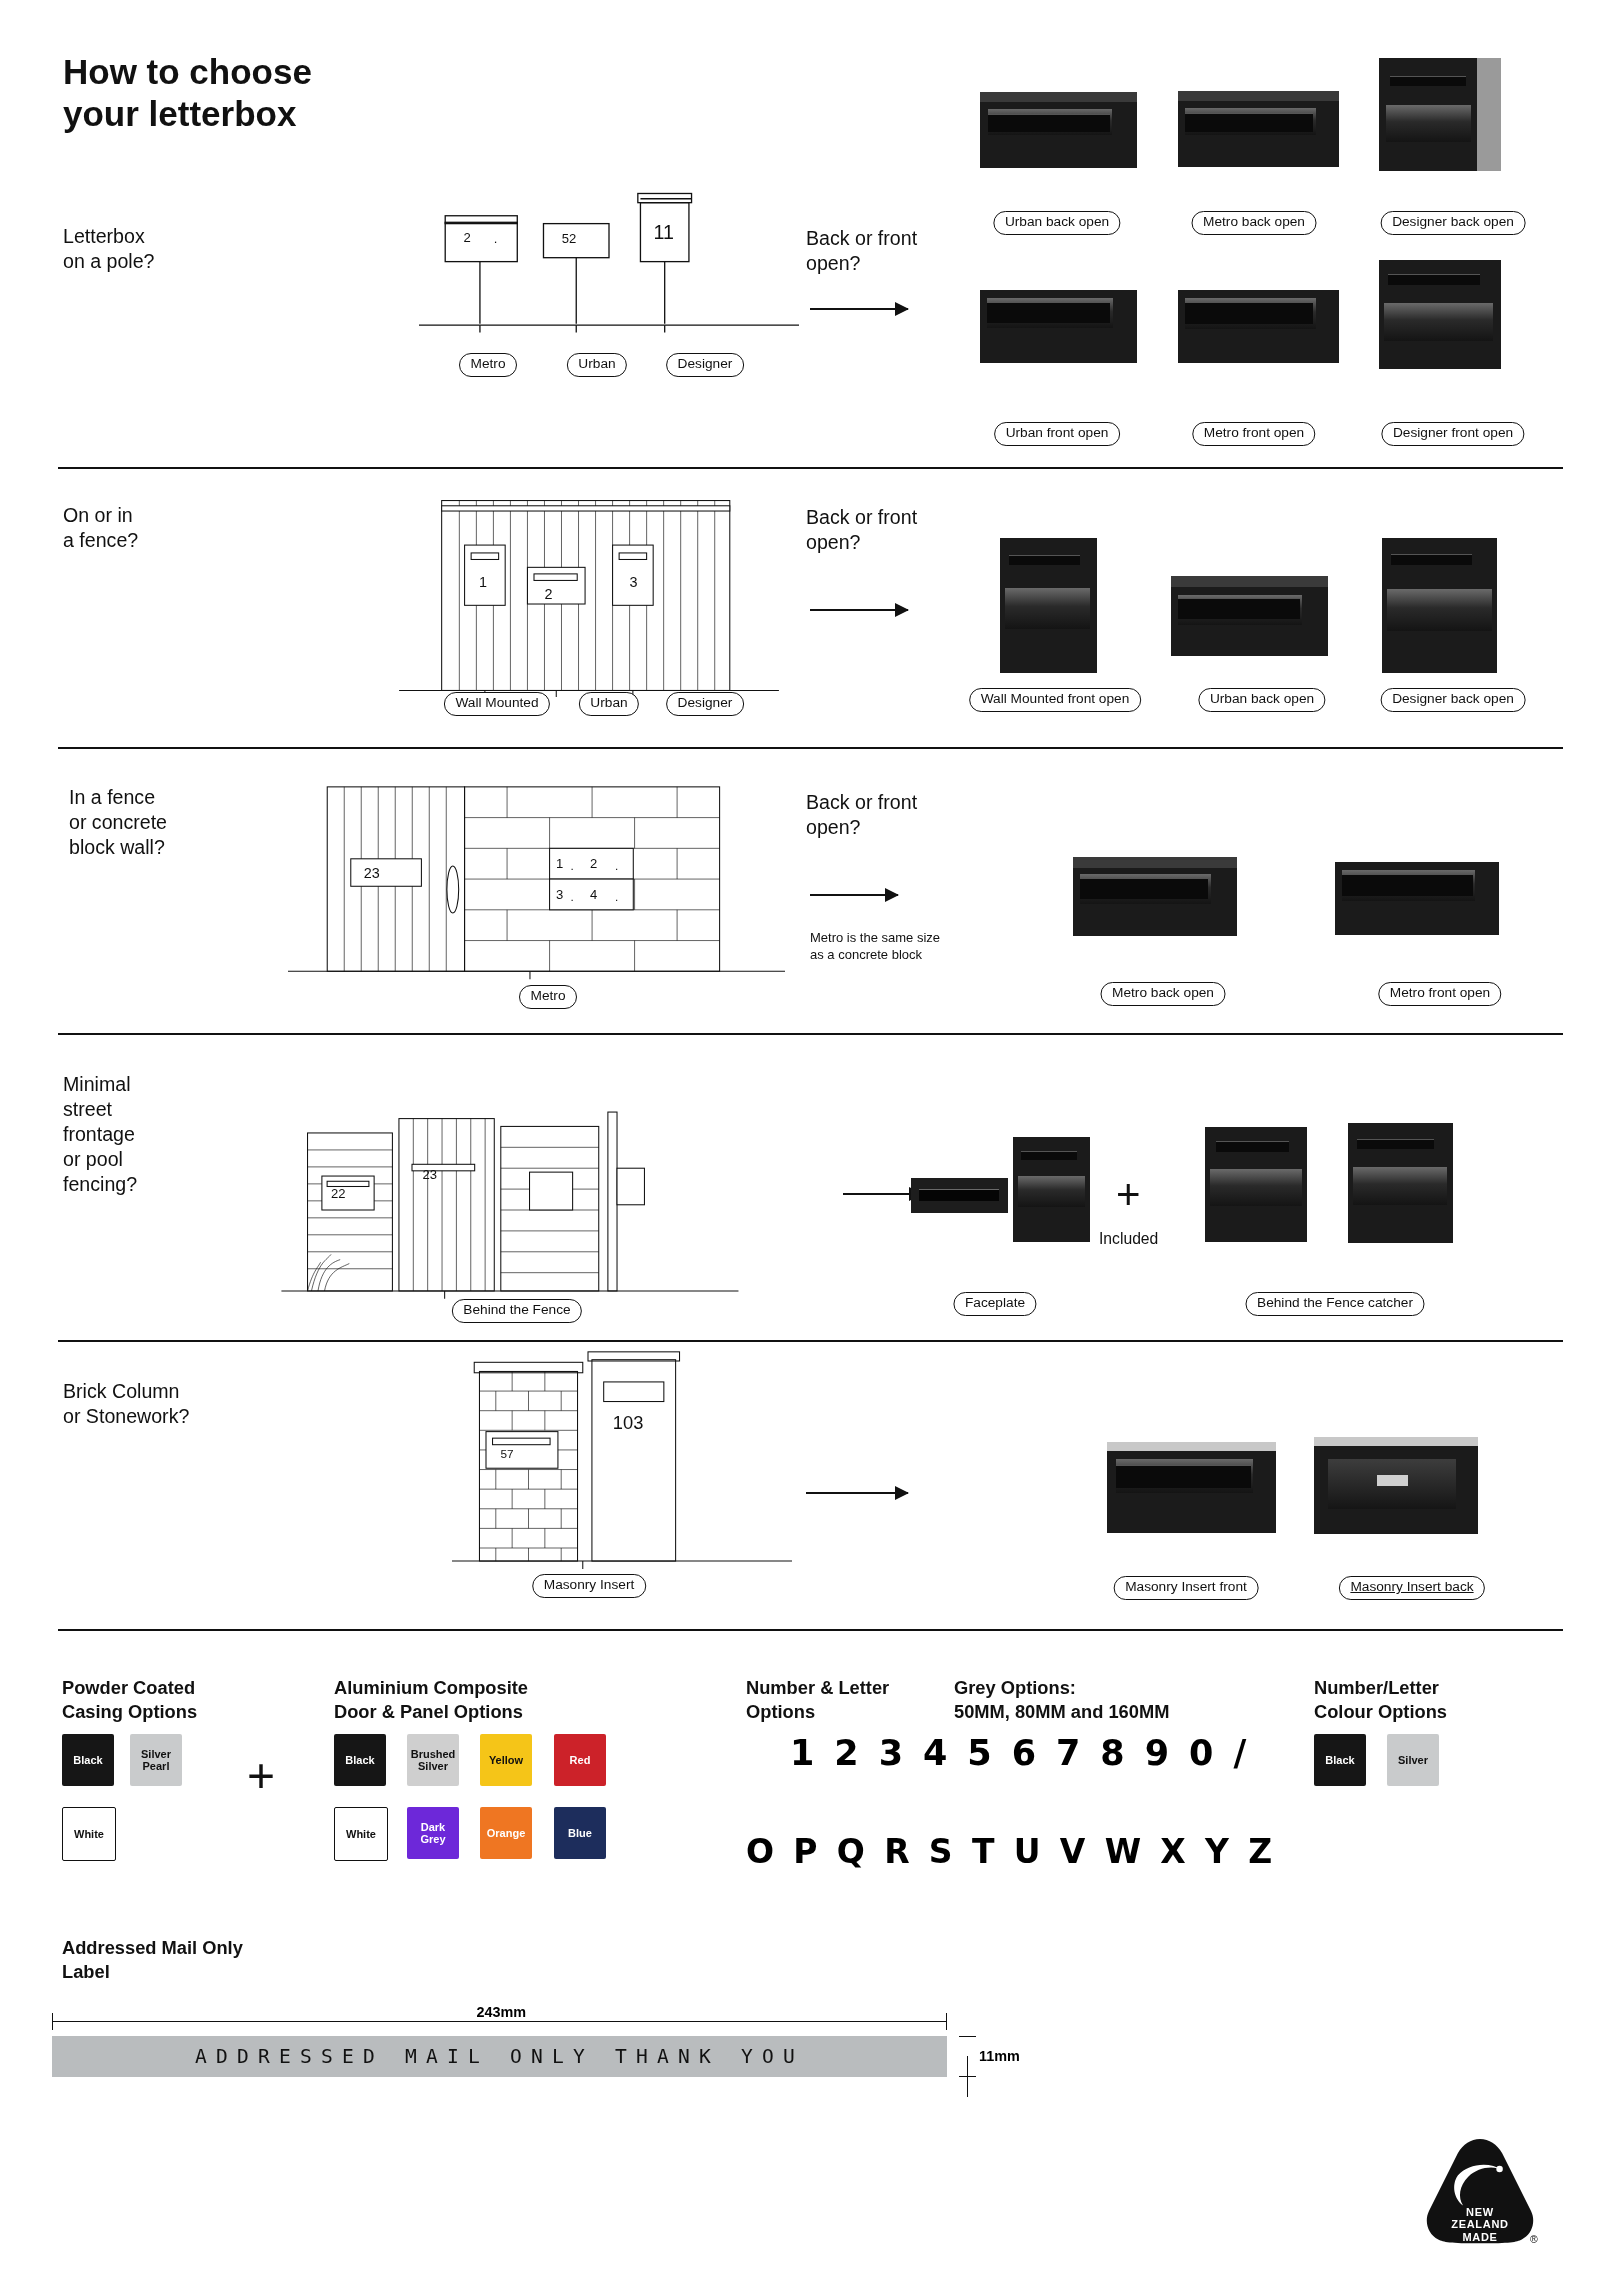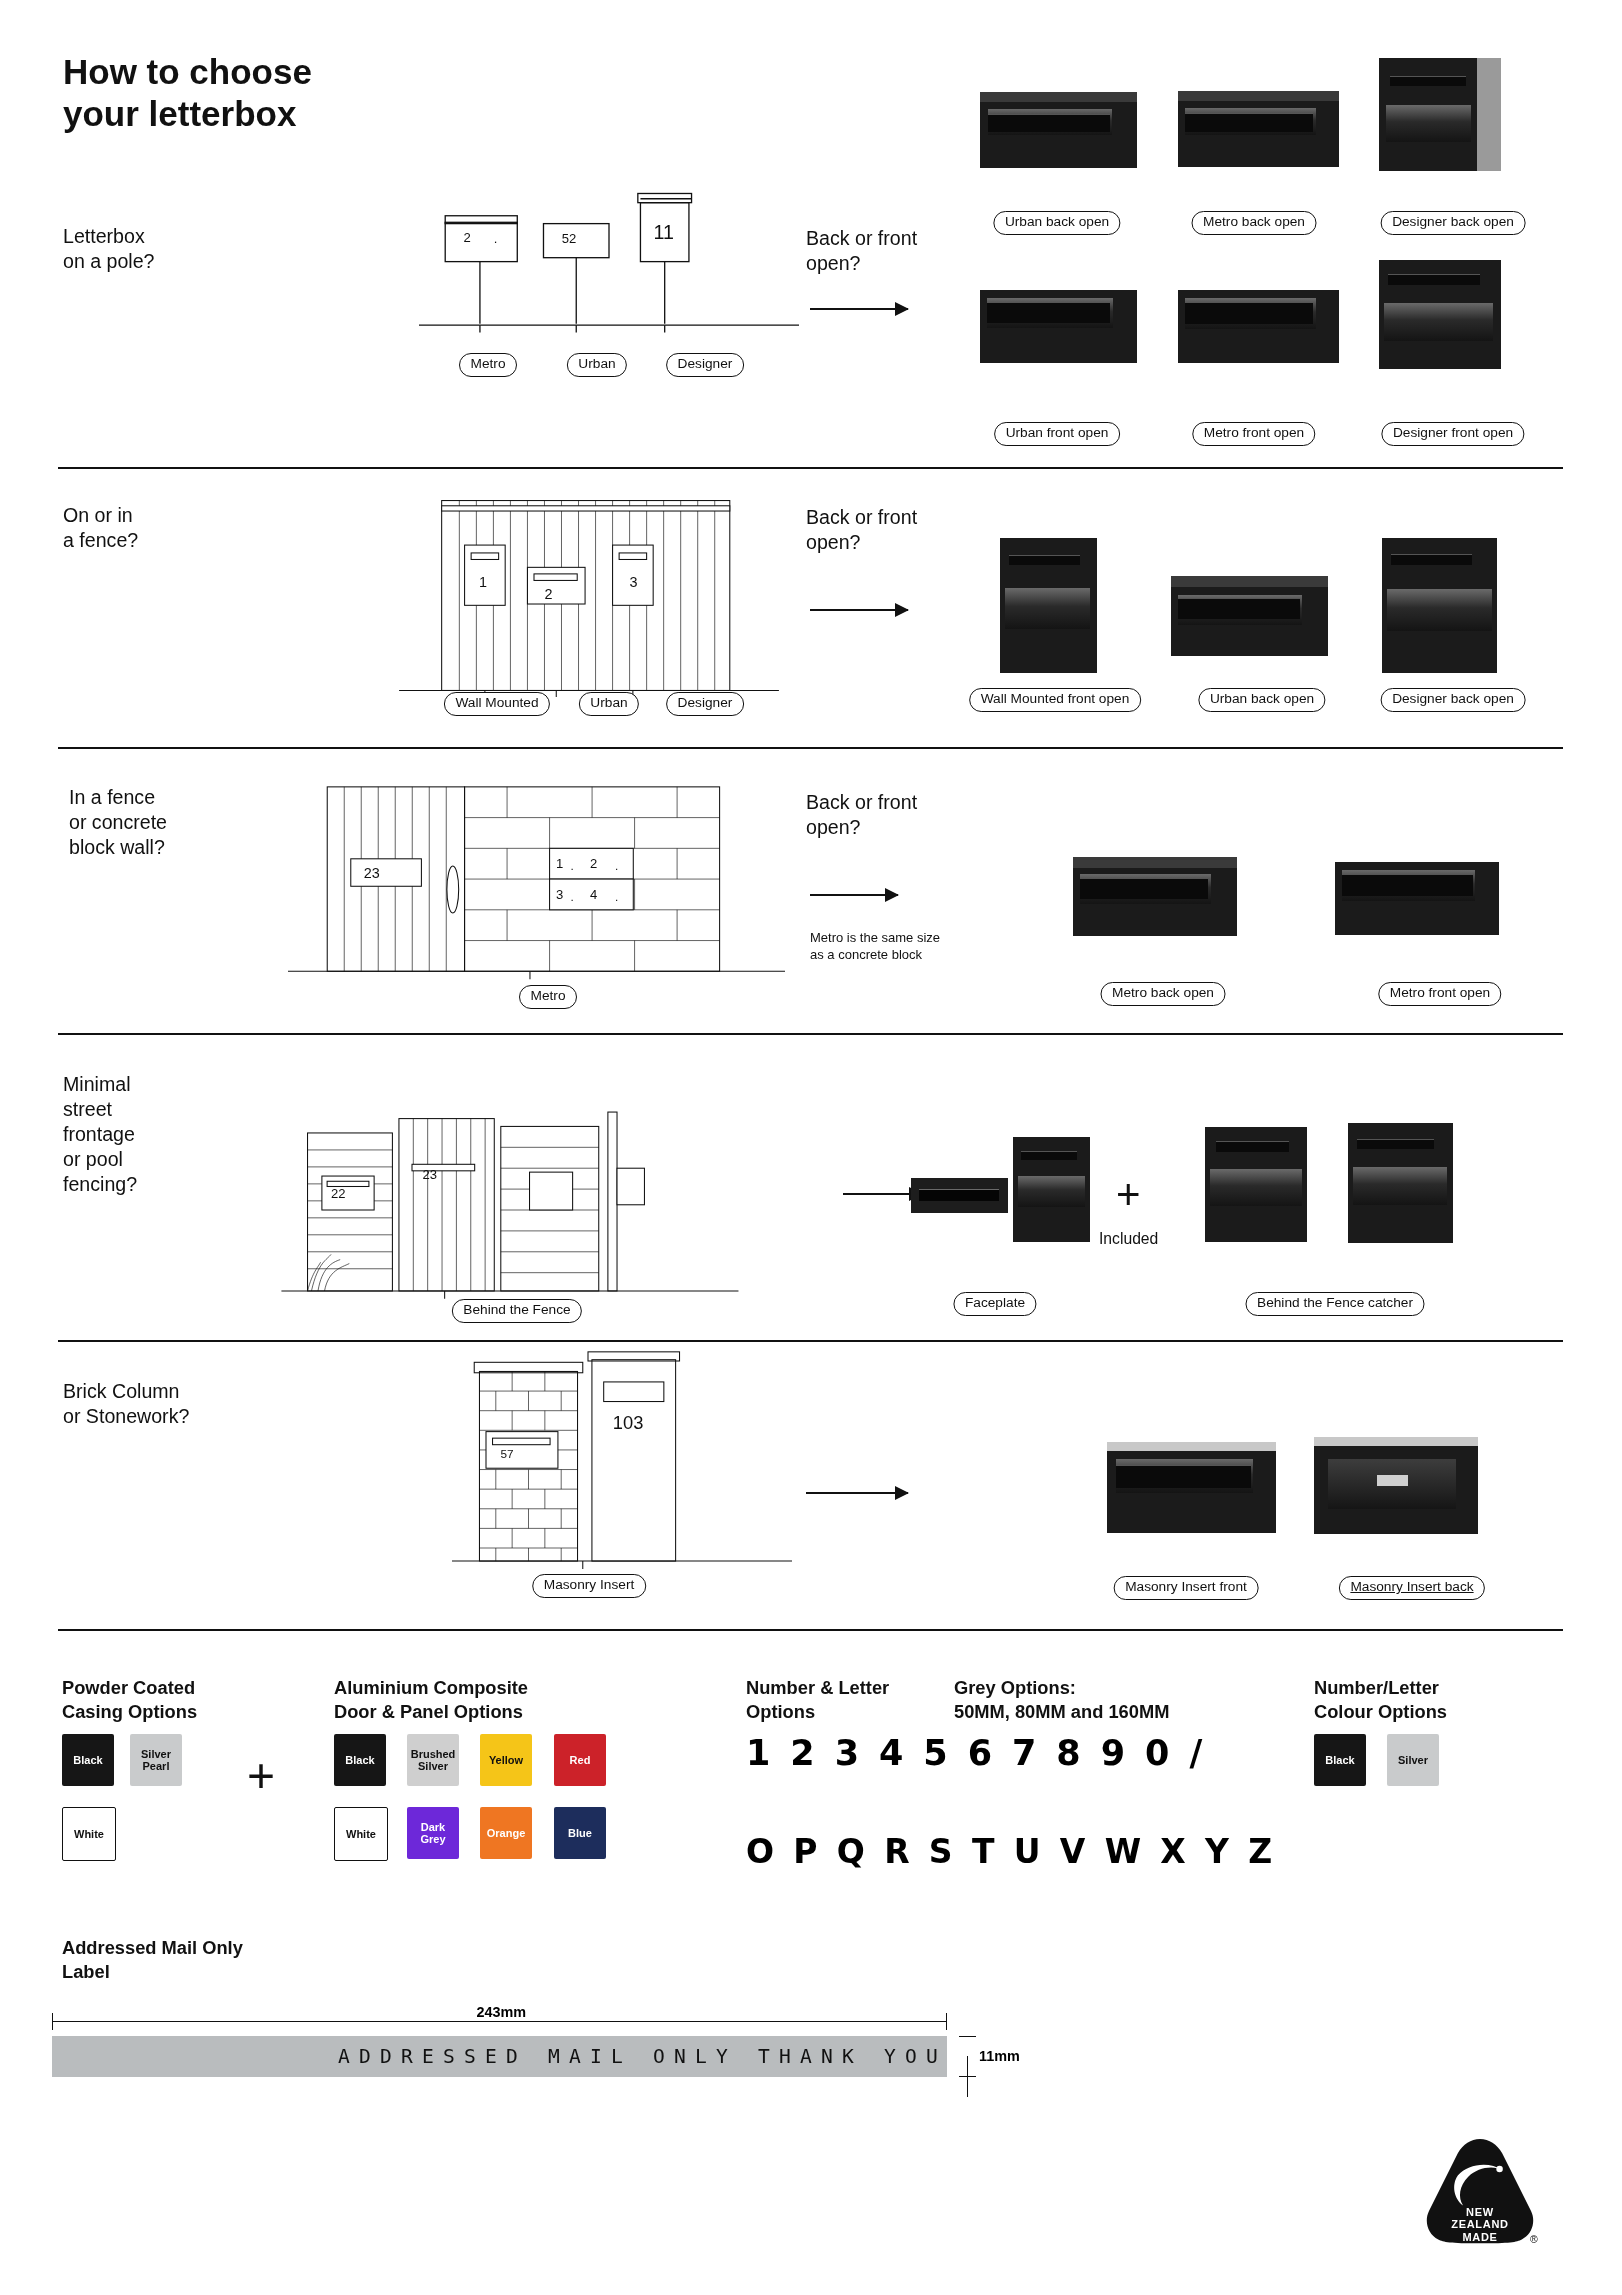--- a/index.html
+++ b/index.html
@@ -55,30 +55,30 @@
   .sw-brush { background:#cfcfcf; color:#111; }
   .sw-yellow{ background:#f5c518; color:#111; }
   .sw-red   { background:#cc2229; color:#fff; }
   .sw-dgrey { background:#6d28d9; color:#fff; }
   .sw-orange{ background:#ef7622; color:#fff; }
   .sw-blue  { background:#1d2d5c; color:#fff; }
 
   .plus { position:absolute; font-size:48px; line-height:48px; font-weight:300; color:#111; }
 
   .glyph-row { position:absolute; font-family:"DejaVu Sans", sans-serif; font-weight:bold; letter-spacing:3.9px; }
-  .numrow { font-size:35px; }
+  .numrow { font-size:35px;margin-left:44px; }
   .alpharow { font-size:33px; }
 
   .dimbar { position:absolute; height:1.3px; background:#111; }
   .dimtick { position:absolute; width:1.3px; background:#111; }
   .dimlabel { position:absolute; font-size:14.4px; font-weight:bold; }
 
   .label-strip {
     position:absolute; background:#b9bcbe; color:#111;
-    display:flex; align-items:center; justify-content:flex-end;
+    display:flex; align-items:center; justify-content:center;
     font-size:19.6px; letter-spacing:9.2px; font-weight:500;
     font-family:"DejaVu Sans Mono", monospace;
   }
 
   .nzm { position:absolute; }
   .nzm-text { position:absolute; color:#fff; text-align:center; font-size:11px; line-height:12.4px; font-weight:bold; letter-spacing:0.7px; }
 
   .small-note { position:absolute; font-size:13px; line-height:17px; color:#111; }
 </style>
 </head>

